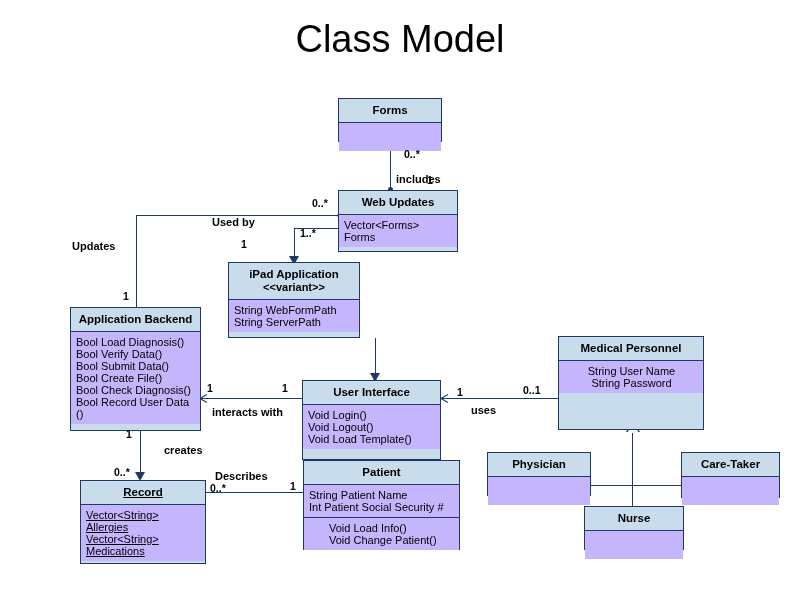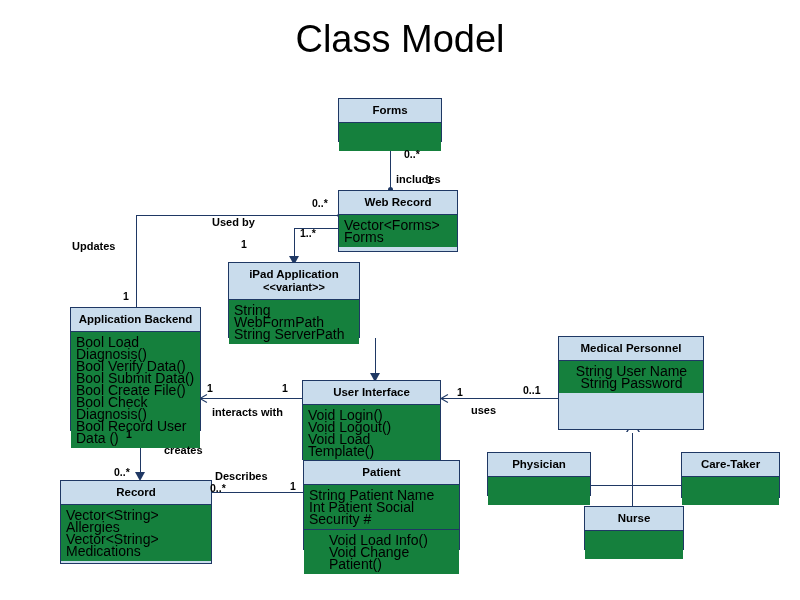--- a/index.html
+++ b/index.html
@@ -46,23 +46,23 @@
     background: #c9dcec;
   }
   .uml-name .stereo {
     display: block;
     font-weight: bold;
     font-size: 11px;
   }
   .uml-compartment {
     box-sizing: border-box;
     padding: 4px 4px 4px 5px;
-    font-size: 14px;
+    font-size: 11px;
     line-height: 12px;
-    background: #15803d;
+    background: #c4b5fd;
   }
   .uml-compartment + .uml-compartment {
     border-top: 1px solid #1f3864;
     padding-left: 25px;
   }
   .uml-compartment .line {
     white-space: normal;
     font-weight: normal;
   }
   .uml-compartment.centered {
@@ -201,21 +201,21 @@
   <div class="conn v" style="left:520px; top:470px; height:16px;"></div>
   <div class="conn v" style="left:736px; top:470px; height:16px;"></div>
   <div class="conn v" style="left:632px; top:485px; height:22px;"></div>
 
   <div class="uml-class" style="left:338px; top:98px; width:104px; height:44px;">
     <div class="uml-name">Forms</div>
     <div class="uml-compartment empty"></div>
   </div>
 
   <div class="uml-class" style="left:338px; top:190px; width:120px; height:62px;">
-    <div class="uml-name">Web Record</div>
+    <div class="uml-name">Web Updates</div>
     <div class="uml-compartment">
       <div class="line">Vector&lt;Forms&gt;</div>
       <div class="line">Forms</div>
     </div>
   </div>
 
   <div class="uml-class" style="left:228px; top:262px; width:132px; height:76px;">
     <div class="uml-name">
       <span>iPad Application</span>
       <span class="stereo">&lt;&lt;variant&gt;&gt;</span>
@@ -260,21 +260,21 @@
     <div class="uml-compartment">
       <div class="line">String Patient Name</div>
       <div class="line">Int Patient Social Security #</div>
     </div>
     <div class="uml-compartment">
       <div class="line">Void Load Info()</div>
       <div class="line">Void Change Patient()</div>
     </div>
   </div>
 
-  <div class="uml-class" style="left:60px; top:480px; width:152px; height:84px;">
+  <div class="uml-class" style="left:80px; top:480px; width:126px; height:84px;text-decoration:underline;">
     <div class="uml-name">Record</div>
     <div class="uml-compartment">
       <div class="line">Vector&lt;String&gt; Allergies</div>
       <div class="line">Vector&lt;String&gt; Medications</div>
     </div>
   </div>
 
   <div class="uml-class" style="left:487px; top:452px; width:104px; height:44px;">
     <div class="uml-name">Physician</div>
     <div class="uml-compartment empty"></div>

